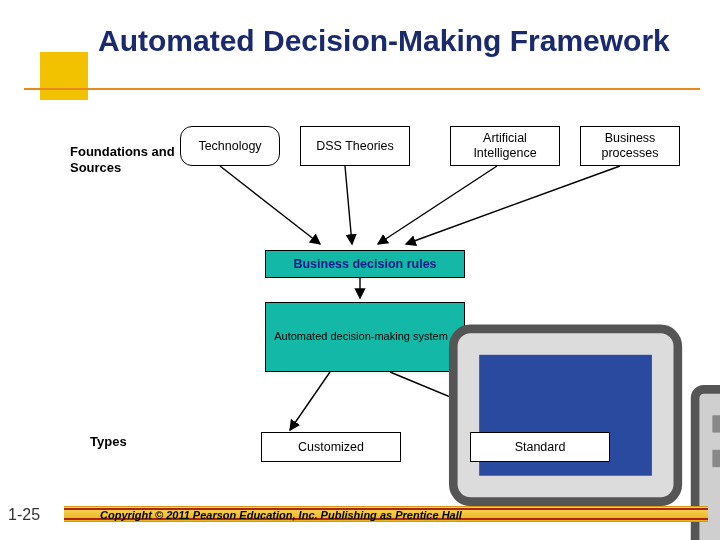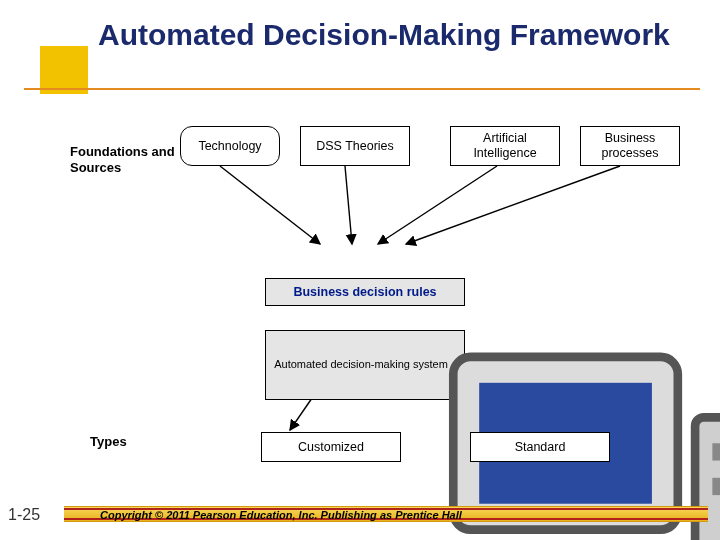--- a/index.html
+++ b/index.html
@@ -6,21 +6,21 @@
   body {
     width: 720px; height: 540px;
     background: #fff;
     font-family: Verdana, Arial, sans-serif;
     position: relative;
     overflow: hidden;
   }
   .slide { position: relative; width: 100%; height: 100%; }
 
   
-  .title-wrap { position: absolute; left: 40px; top: 18px; }
+  .title-wrap { position: absolute; left: 40px; top: 24px; }
   .title-square {
     position: absolute; left: 0; top: 28px;
     width: 48px; height: 48px; background: #f2c200;
   }
   .title-text {
     position: relative; margin-left: 58px;
     font-size: 30px; font-weight: bold;
     color: #1a2a6c; line-height: 1.12;
     font-family: "Trebuchet MS", Verdana, sans-serif;
   }
@@ -44,21 +44,21 @@
     position: absolute;
     border: 1px solid #000;
     background: #fff;
     font-size: 12.5px;
     text-align: center;
     display: flex; align-items: center; justify-content: center;
     line-height: 1.2;
     font-family: Arial, sans-serif;
   }
   .box.blue { color: #001a8a; font-weight: bold; }
-  .box.cream { background: #e5e5e5; margin-top: 28px; }
+  .box.cream { background: #14b8a6; }
 
   .adm-box .adm-content { display:flex; align-items:center; gap:8px; padding:0 8px; }
   .adm-text { text-align:left; font-size:11px; line-height:1.2; }
   .pc-ico svg { display:block; }
 
   
   .slidenum {
     position: absolute; left: 8px; bottom: 16px;
     font-size: 16px; color: #333;
     font-family: Verdana, sans-serif;

